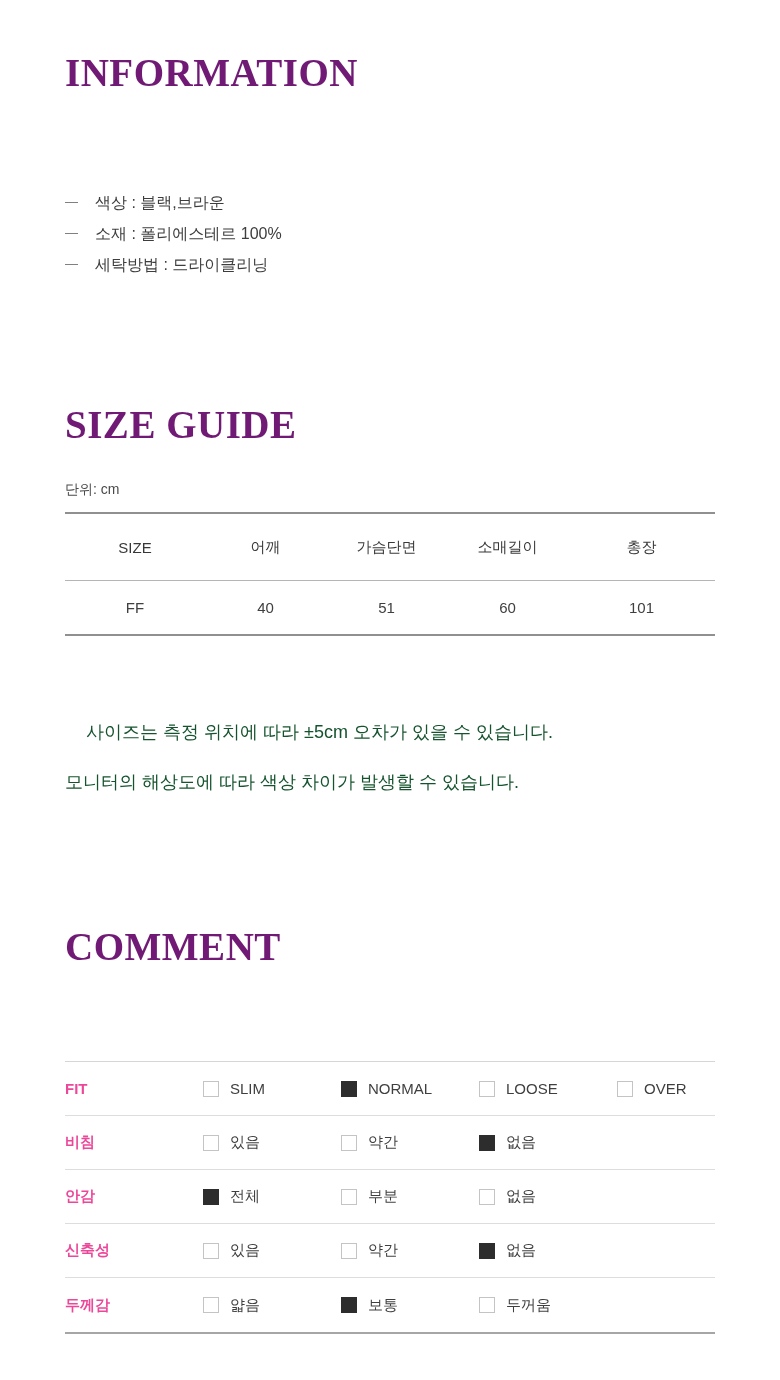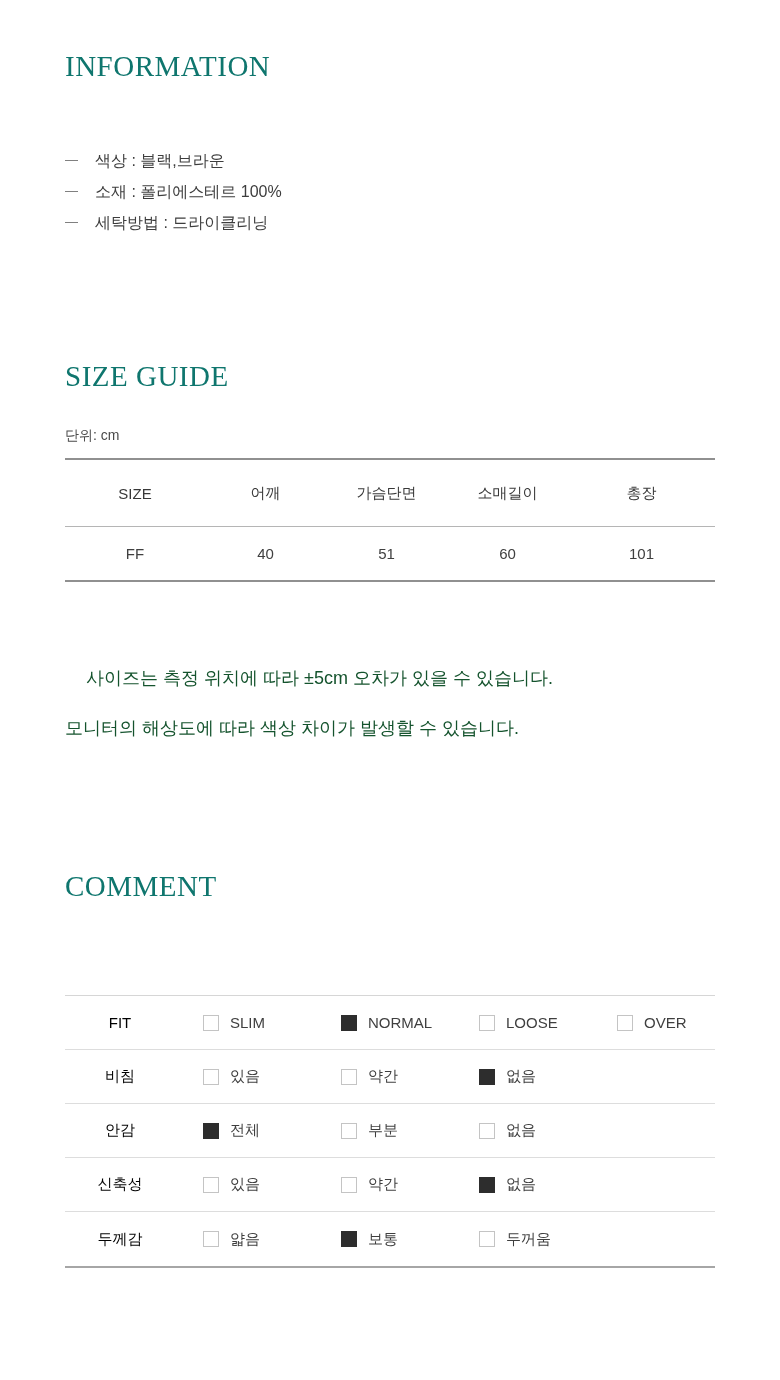--- a/index.html
+++ b/index.html
@@ -7,26 +7,26 @@
   body {
     width:780px; height:1380px;
     font-family:"Liberation Sans","DejaVu Sans",sans-serif;
     color:#3d3d3d;
     overflow:hidden;
   }
   .content { width:650px; margin-left:65px; }
 
   .section-title {
     font-family:"Liberation Serif","DejaVu Serif",serif;
-    font-size:29px; font-weight:400; color:#0f766e; letter-spacing:0.5px;
+    font-size:39px; font-weight:700; color:#701a75; letter-spacing:0.5px;
   }
   #info-title { margin-top:50px; }
 
   .dash-list { list-style:none; }
-  #info-list { margin-top:62px; }
+  #info-list { margin-top:92px; }
   #info-list li {
     font-size:16px; line-height:31px; color:#3d3d3d;
     display:flex; align-items:center;
   }
   .dash {
     display:inline-block; width:13px; height:0;
     border-top:1.5px solid #808080; margin-right:17px; flex:none;
   }
 
   #size-title { margin-top:122px; }
@@ -52,22 +52,22 @@
   #comment-list li {
     font-size:15px; color:#555555; display:flex; align-items:center;
     margin-bottom:27px; line-height:16px;
   }
   #comment-list .dash { border-top-color:#8a8a8a; }
 
   .fit-table { margin-top:92px; width:650px; border-top:1px solid #d6d6d6; border-bottom:2px solid #a6a6a6; }
   .fit-row { display:flex; align-items:center; height:54px; border-bottom:1px solid #dddddd; }
   .fit-row:last-child { border-bottom:none; }
   .fit-label {
-    width:138px; flex:none; text-align:center; padding-right:28px;
-    font-size:15px; font-weight:normal; color:#000000;
+    width:138px; flex:none; text-align:left; padding-right:28px;
+    font-size:15px; font-weight:bold; color:#ec4899;
   }
   .fit-option { width:138px; flex:none; display:flex; align-items:center; }
   .checkbox {
     width:16px; height:16px; flex:none;
     border:1px solid #c4c4c4; background:#ffffff; margin-right:11px;
   }
   .checkbox.checked { background:#2d2d2d; border-color:#2d2d2d; }
   .fit-option-text { font-size:15px; color:#3f3f3f; }
 </style>
 </head>

